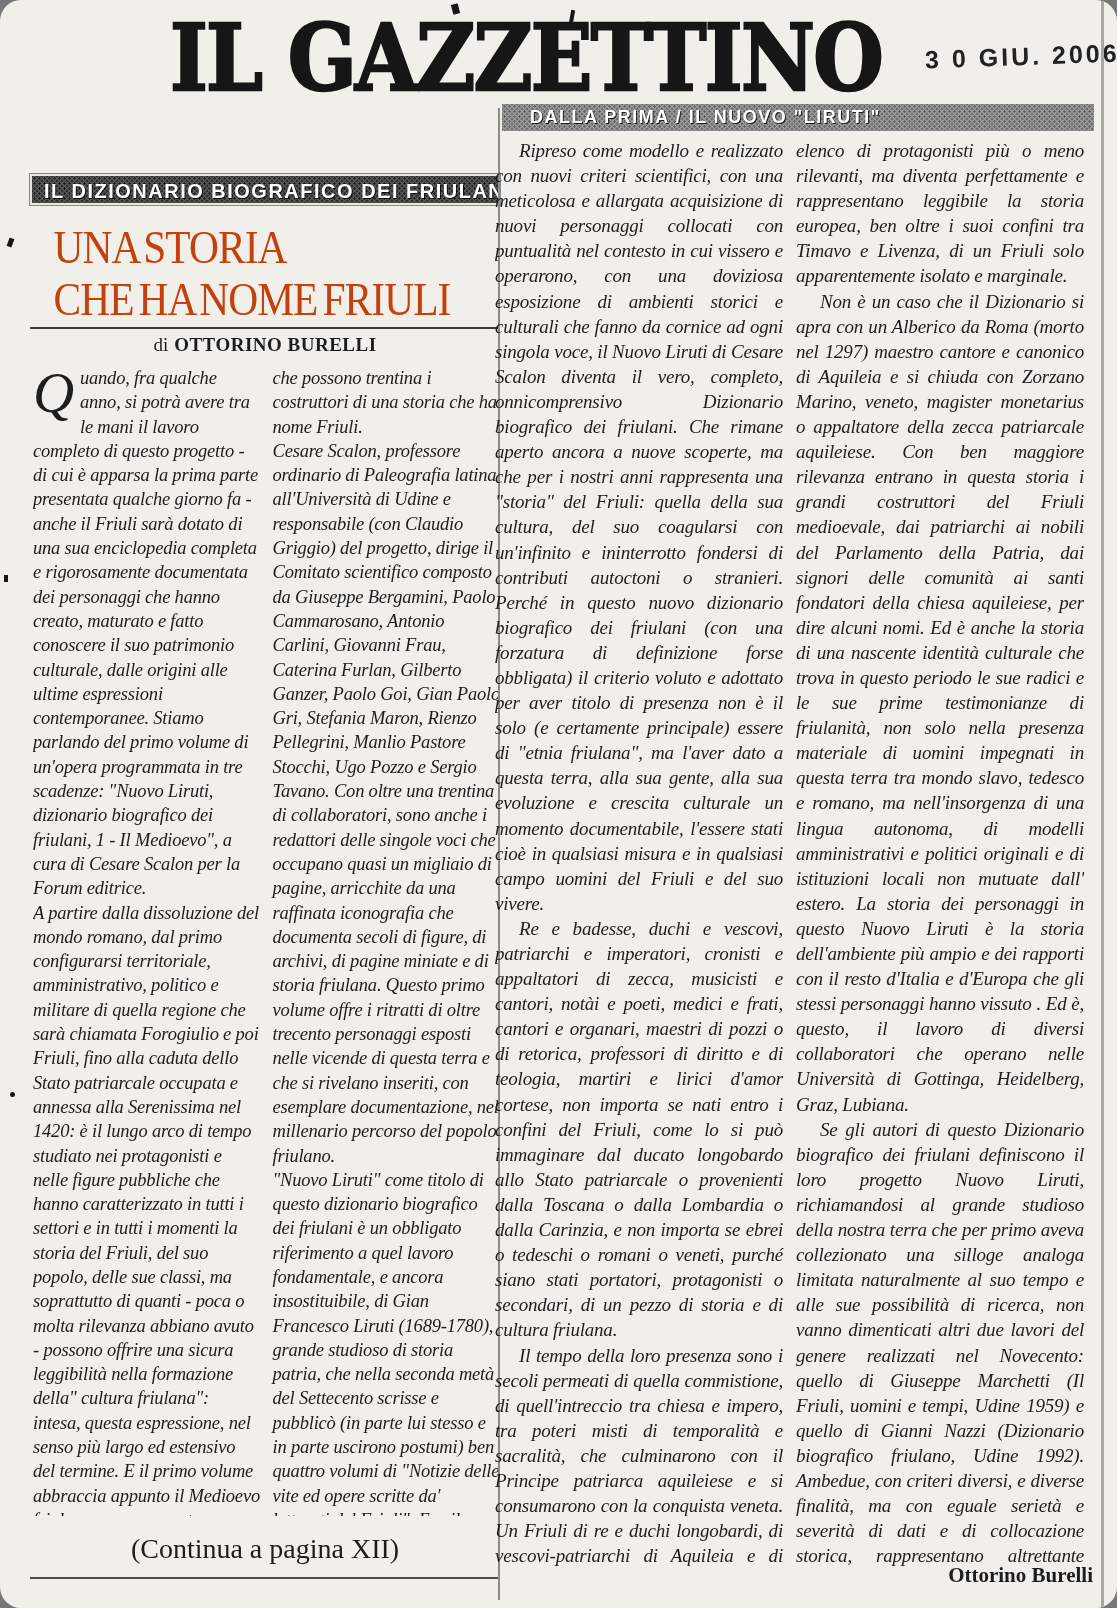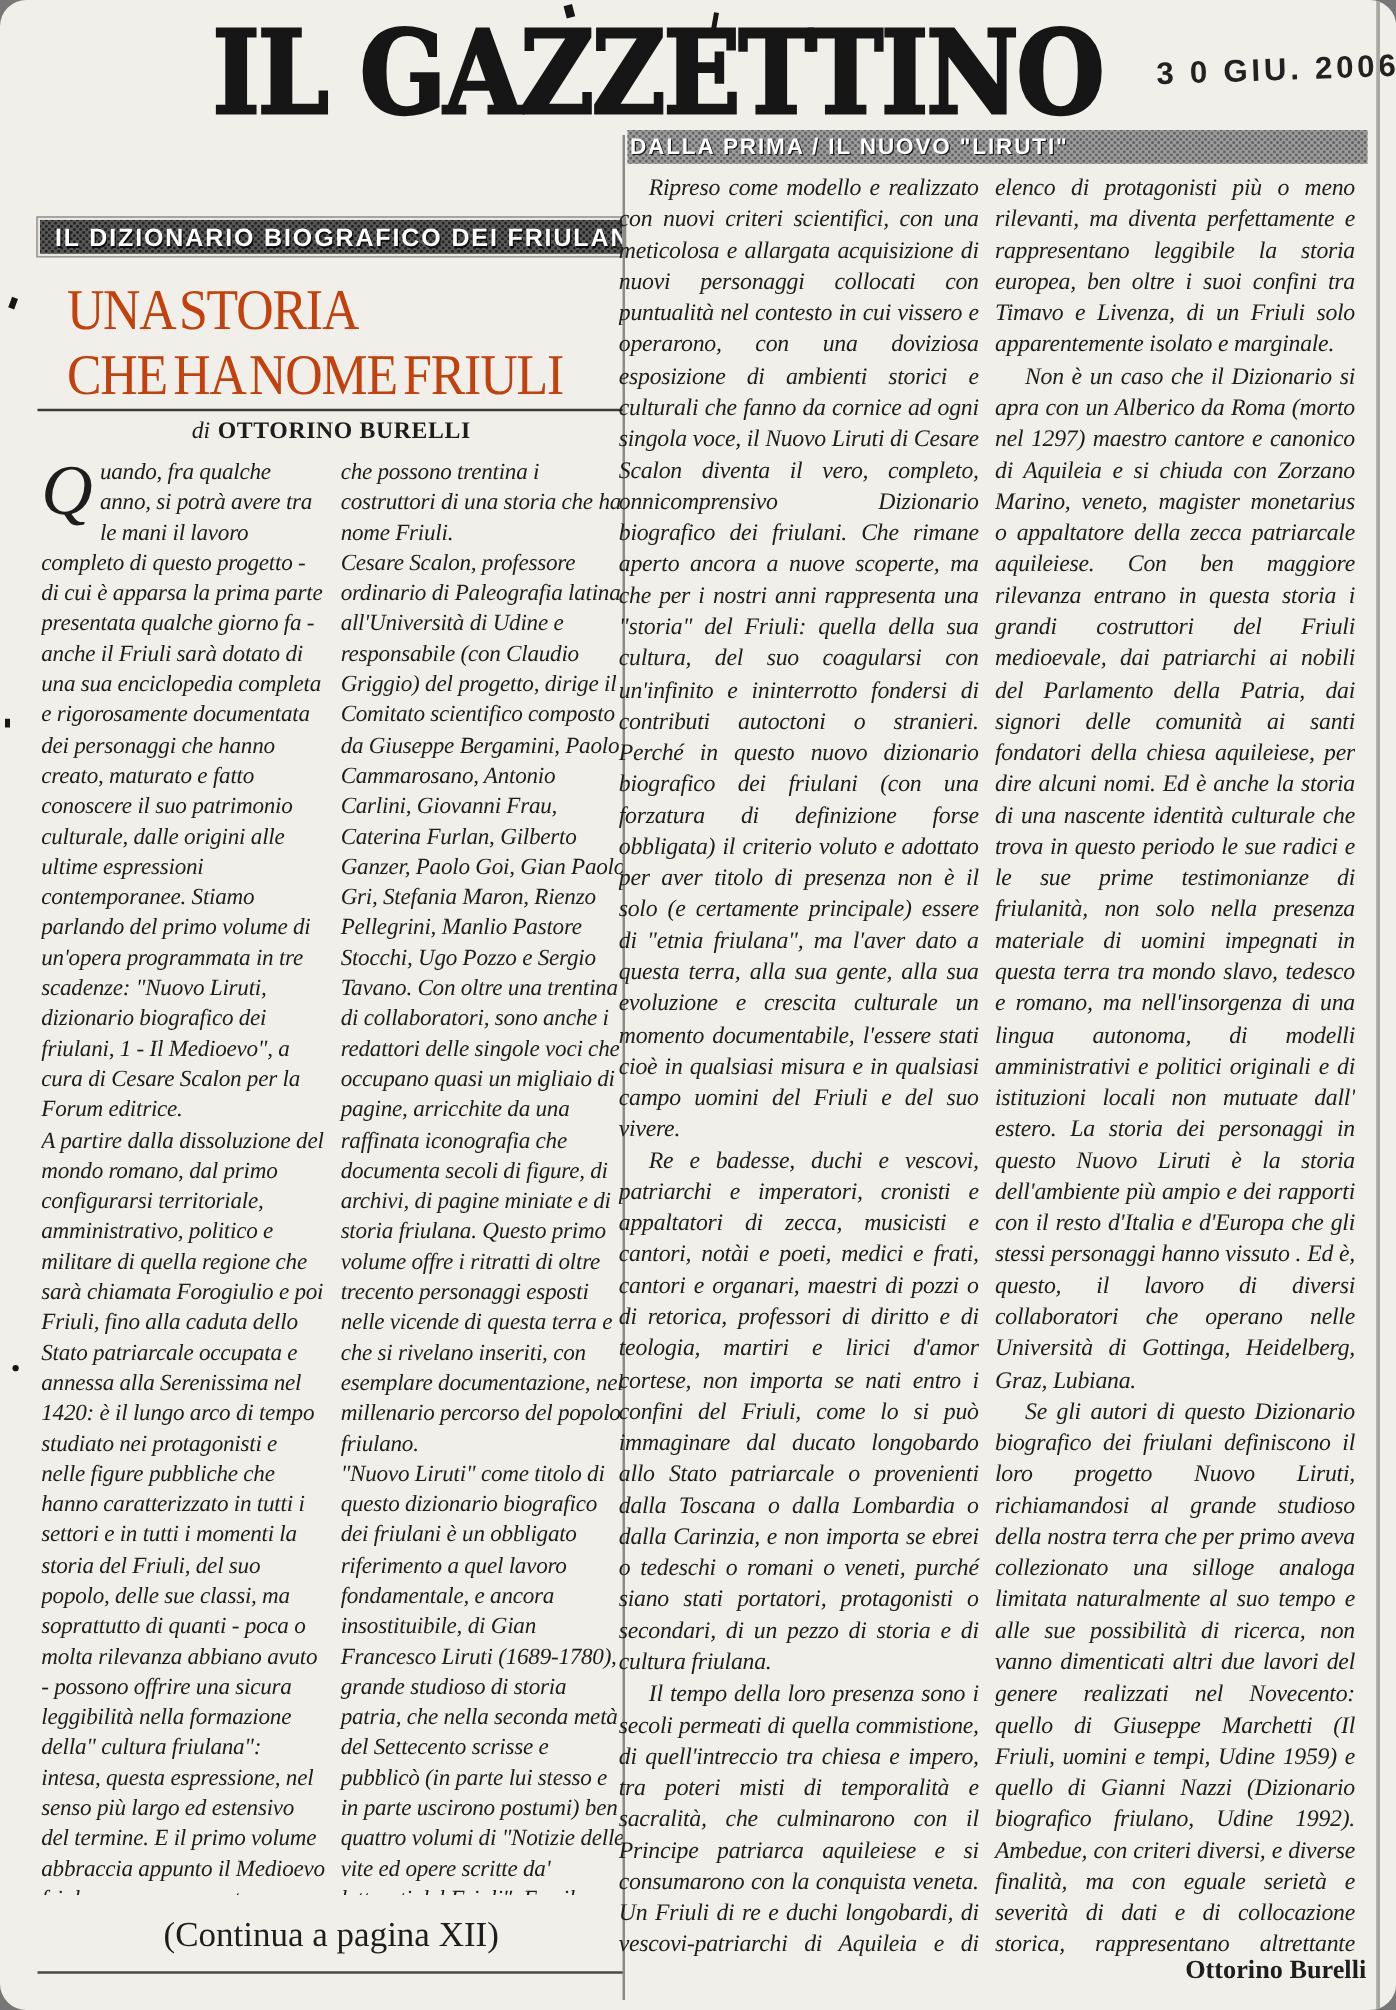--- a/index.html
+++ b/index.html
@@ -21,36 +21,36 @@
         color:#fff;white-space:nowrap;overflow:hidden;
         text-shadow:1px 1px 0 rgba(0,0,0,.8);}
   .banner-left{left:30px;top:174px;width:470px;height:31px;
         font-size:20px;letter-spacing:1.5px;line-height:31px;padding-left:12px;
         background-color:#585858;
         background-image:radial-gradient(circle,#1e1e1e 28%,transparent 30%),
                          radial-gradient(circle,#1e1e1e 28%,transparent 30%);
         background-size:5px 5px;background-position:0 0,2.5px 2.5px;
         border:2px solid #e8e6df;outline:1px solid #8a8a8a;}
   .banner-right{left:502px;top:104px;width:592px;height:27px;
-        font-size:18px;letter-spacing:1.5px;line-height:27px;padding-left:2px;
+        font-size:18px;letter-spacing:1.5px;line-height:27px;padding-left:28px;
         background-color:#9b9b9b;
         background-image:radial-gradient(circle,#5f5f5f 28%,transparent 30%),
                          radial-gradient(circle,#5f5f5f 28%,transparent 30%);
         background-size:5px 5px;background-position:0 0,2.5px 2.5px;}
   
   .headline{position:absolute;left:30px;top:222px;width:470px;
         text-align:left;font-family:"Liberation Serif",serif;
         color:#c2410c;font-weight:normal;}
   .headline .hl{font-size:46px;line-height:52px;letter-spacing:-1px;
         word-spacing:-5px;transform:scaleX(.9);transform-origin:center;}
   .rule-byline{position:absolute;left:30px;top:327px;width:470px;height:2px;
         background:#3a3a3a;}
   .byline{position:absolute;left:30px;top:334px;width:470px;text-align:center;
         font-size:19px;}
-  .byline .di{font-style:italic;margin-right:6px;}
+  .byline .di{margin-right:6px;}
   .byline .author{font-weight:bold;letter-spacing:.5px;}
   .leftcols{position:absolute;left:33px;top:366px;width:467px;height:1150px;
         display:flex;gap:12px;overflow:hidden;}
   .leftcols .col{width:228px;font-style:italic;font-size:18.5px;
         line-height:24.3px;text-align:left;letter-spacing:-.2px;}
   .para{margin:0;}
   .dropcap{float:left;font-size:57px;line-height:44px;padding:5px 6px 0 0;
         font-style:italic;}
   .continua{position:absolute;left:30px;top:1533px;width:470px;
         text-align:center;font-size:28px;}

